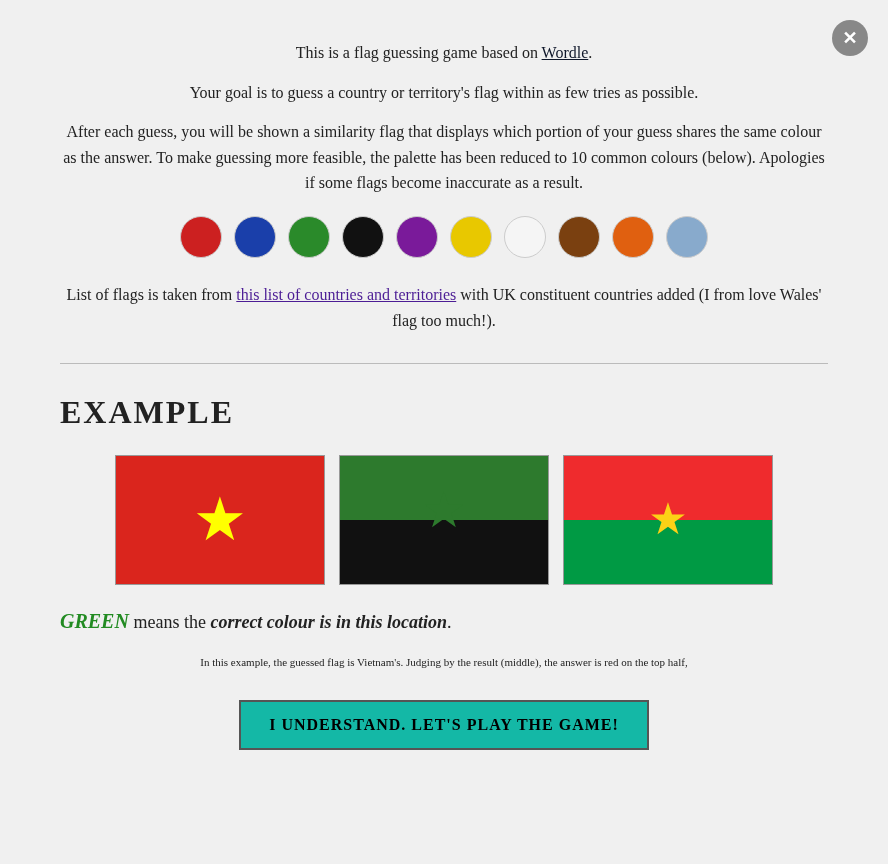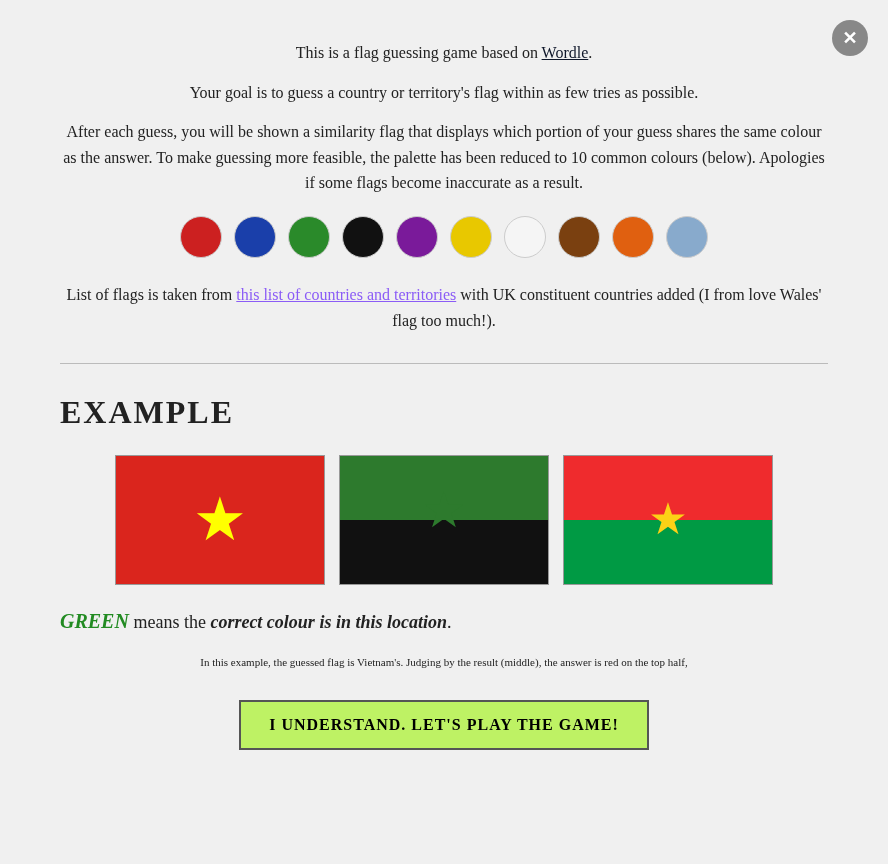--- a/index.html
+++ b/index.html
@@ -67,21 +67,21 @@
       border-radius: 50%;
       border: 1px solid #ccc;
     }
     .link-text {
       text-align: center;
       font-size: 16px;
       margin-bottom: 10px;
       line-height: 1.6;
     }
     .link-text a {
-      color: #8b5cf6;
+      color: #4c1d95;
       text-decoration: underline;
     }
     .divider {
       border: none;
       border-top: 1px solid #bbb;
       margin: 30px 0;
     }
     .example-title {
       text-align: left;
       font-size: 32px;
@@ -136,21 +136,21 @@
       text-align: center;
       font-size: 11px;
       line-height: 1.7;
       margin-bottom: 28px;
     }
     .play-btn-container {
       display: flex;
       justify-content: center;
     }
     .play-btn {
-      background: #bef264;
+      background: #14b8a6;
       border: 2px solid #555;
       padding: 14px 28px;
       font-size: 16px;
       font-family: Georgia, serif;
       letter-spacing: 1px;
       cursor: pointer;
       font-weight: bold;
     }
 
     

